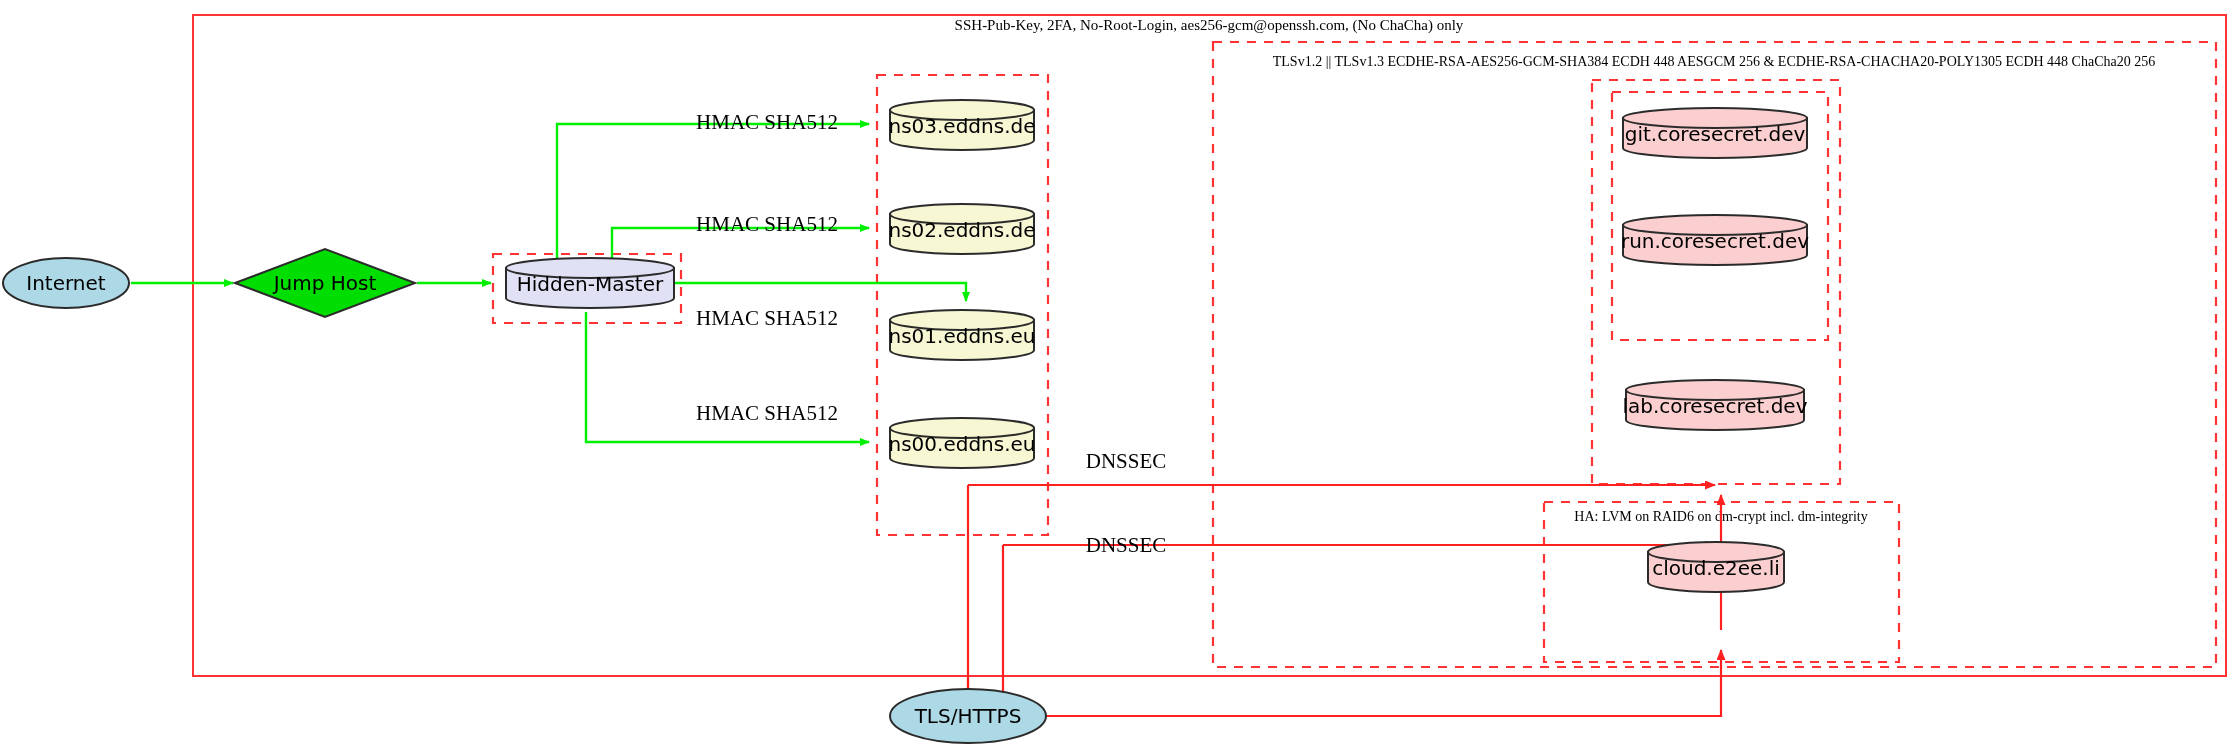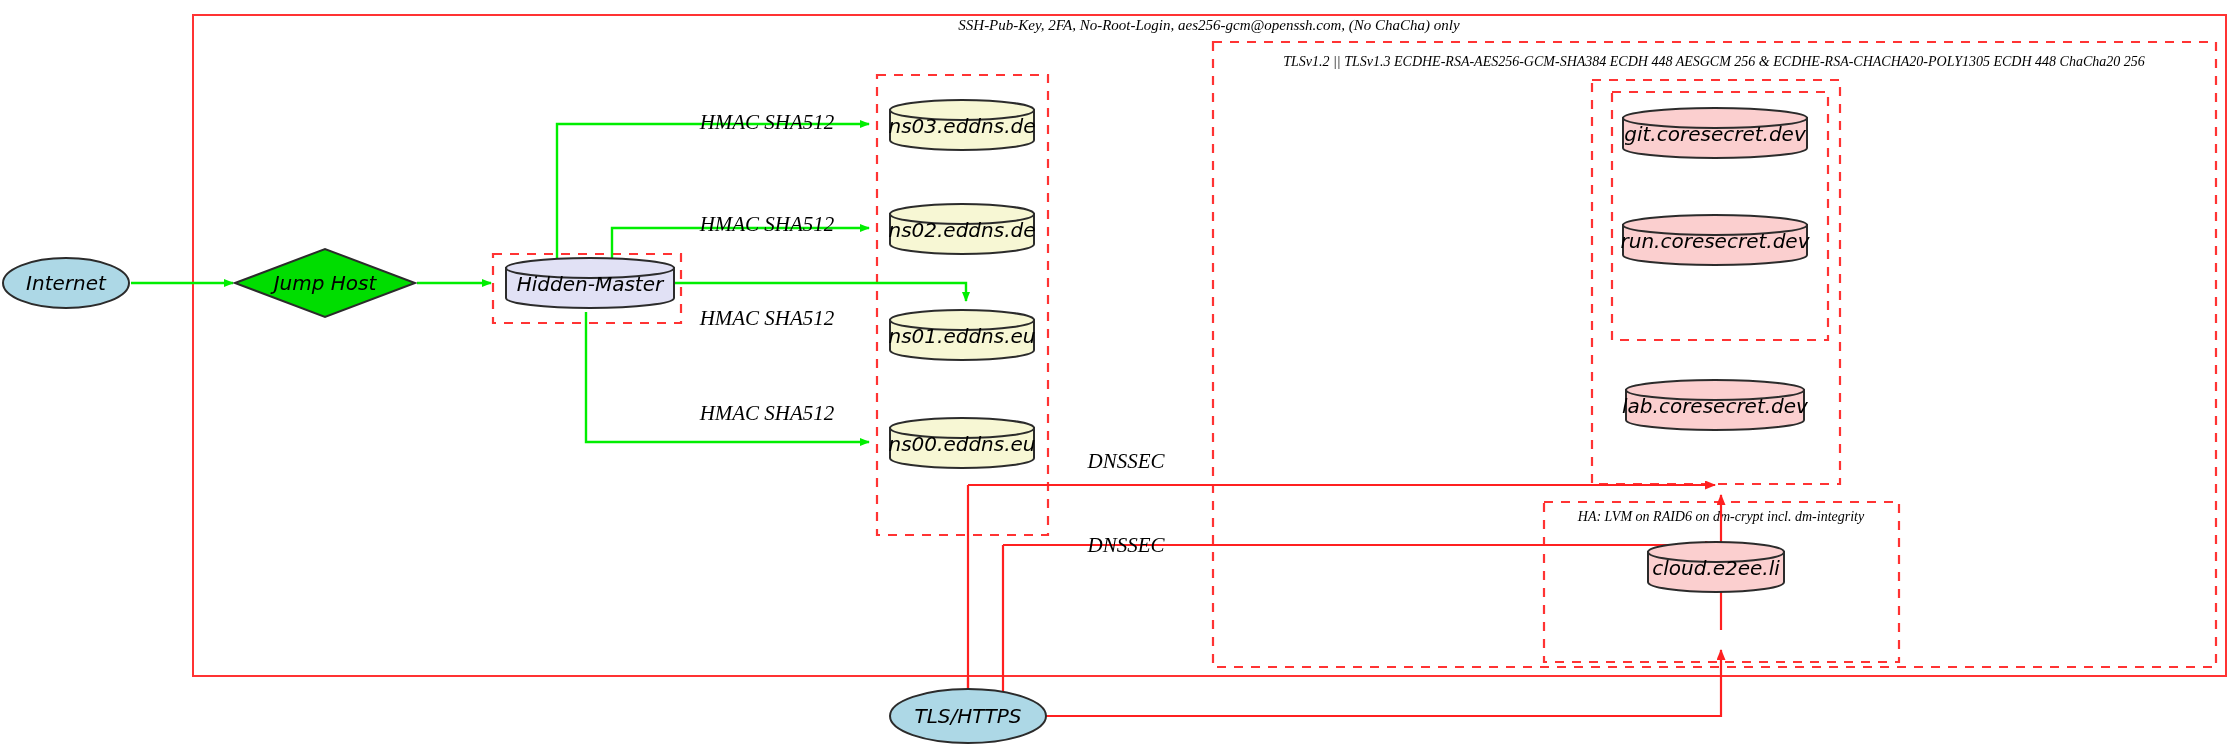--- a/index.html
+++ b/index.html
@@ -10,21 +10,20 @@
   body {
     width: 2240px;
     height: 744px;
     font-family: "Liberation Sans", sans-serif;
     overflow: hidden;
   }
   #diagram-root {
     position: relative;
     width: 2240px;
     height: 744px;
-    font-style: italic;
   }
   svg#graph {
     position: absolute;
     top: 0;
     left: 0;
     width: 2240px;
     height: 744px;
     display: block;
   }
   .node-label {

